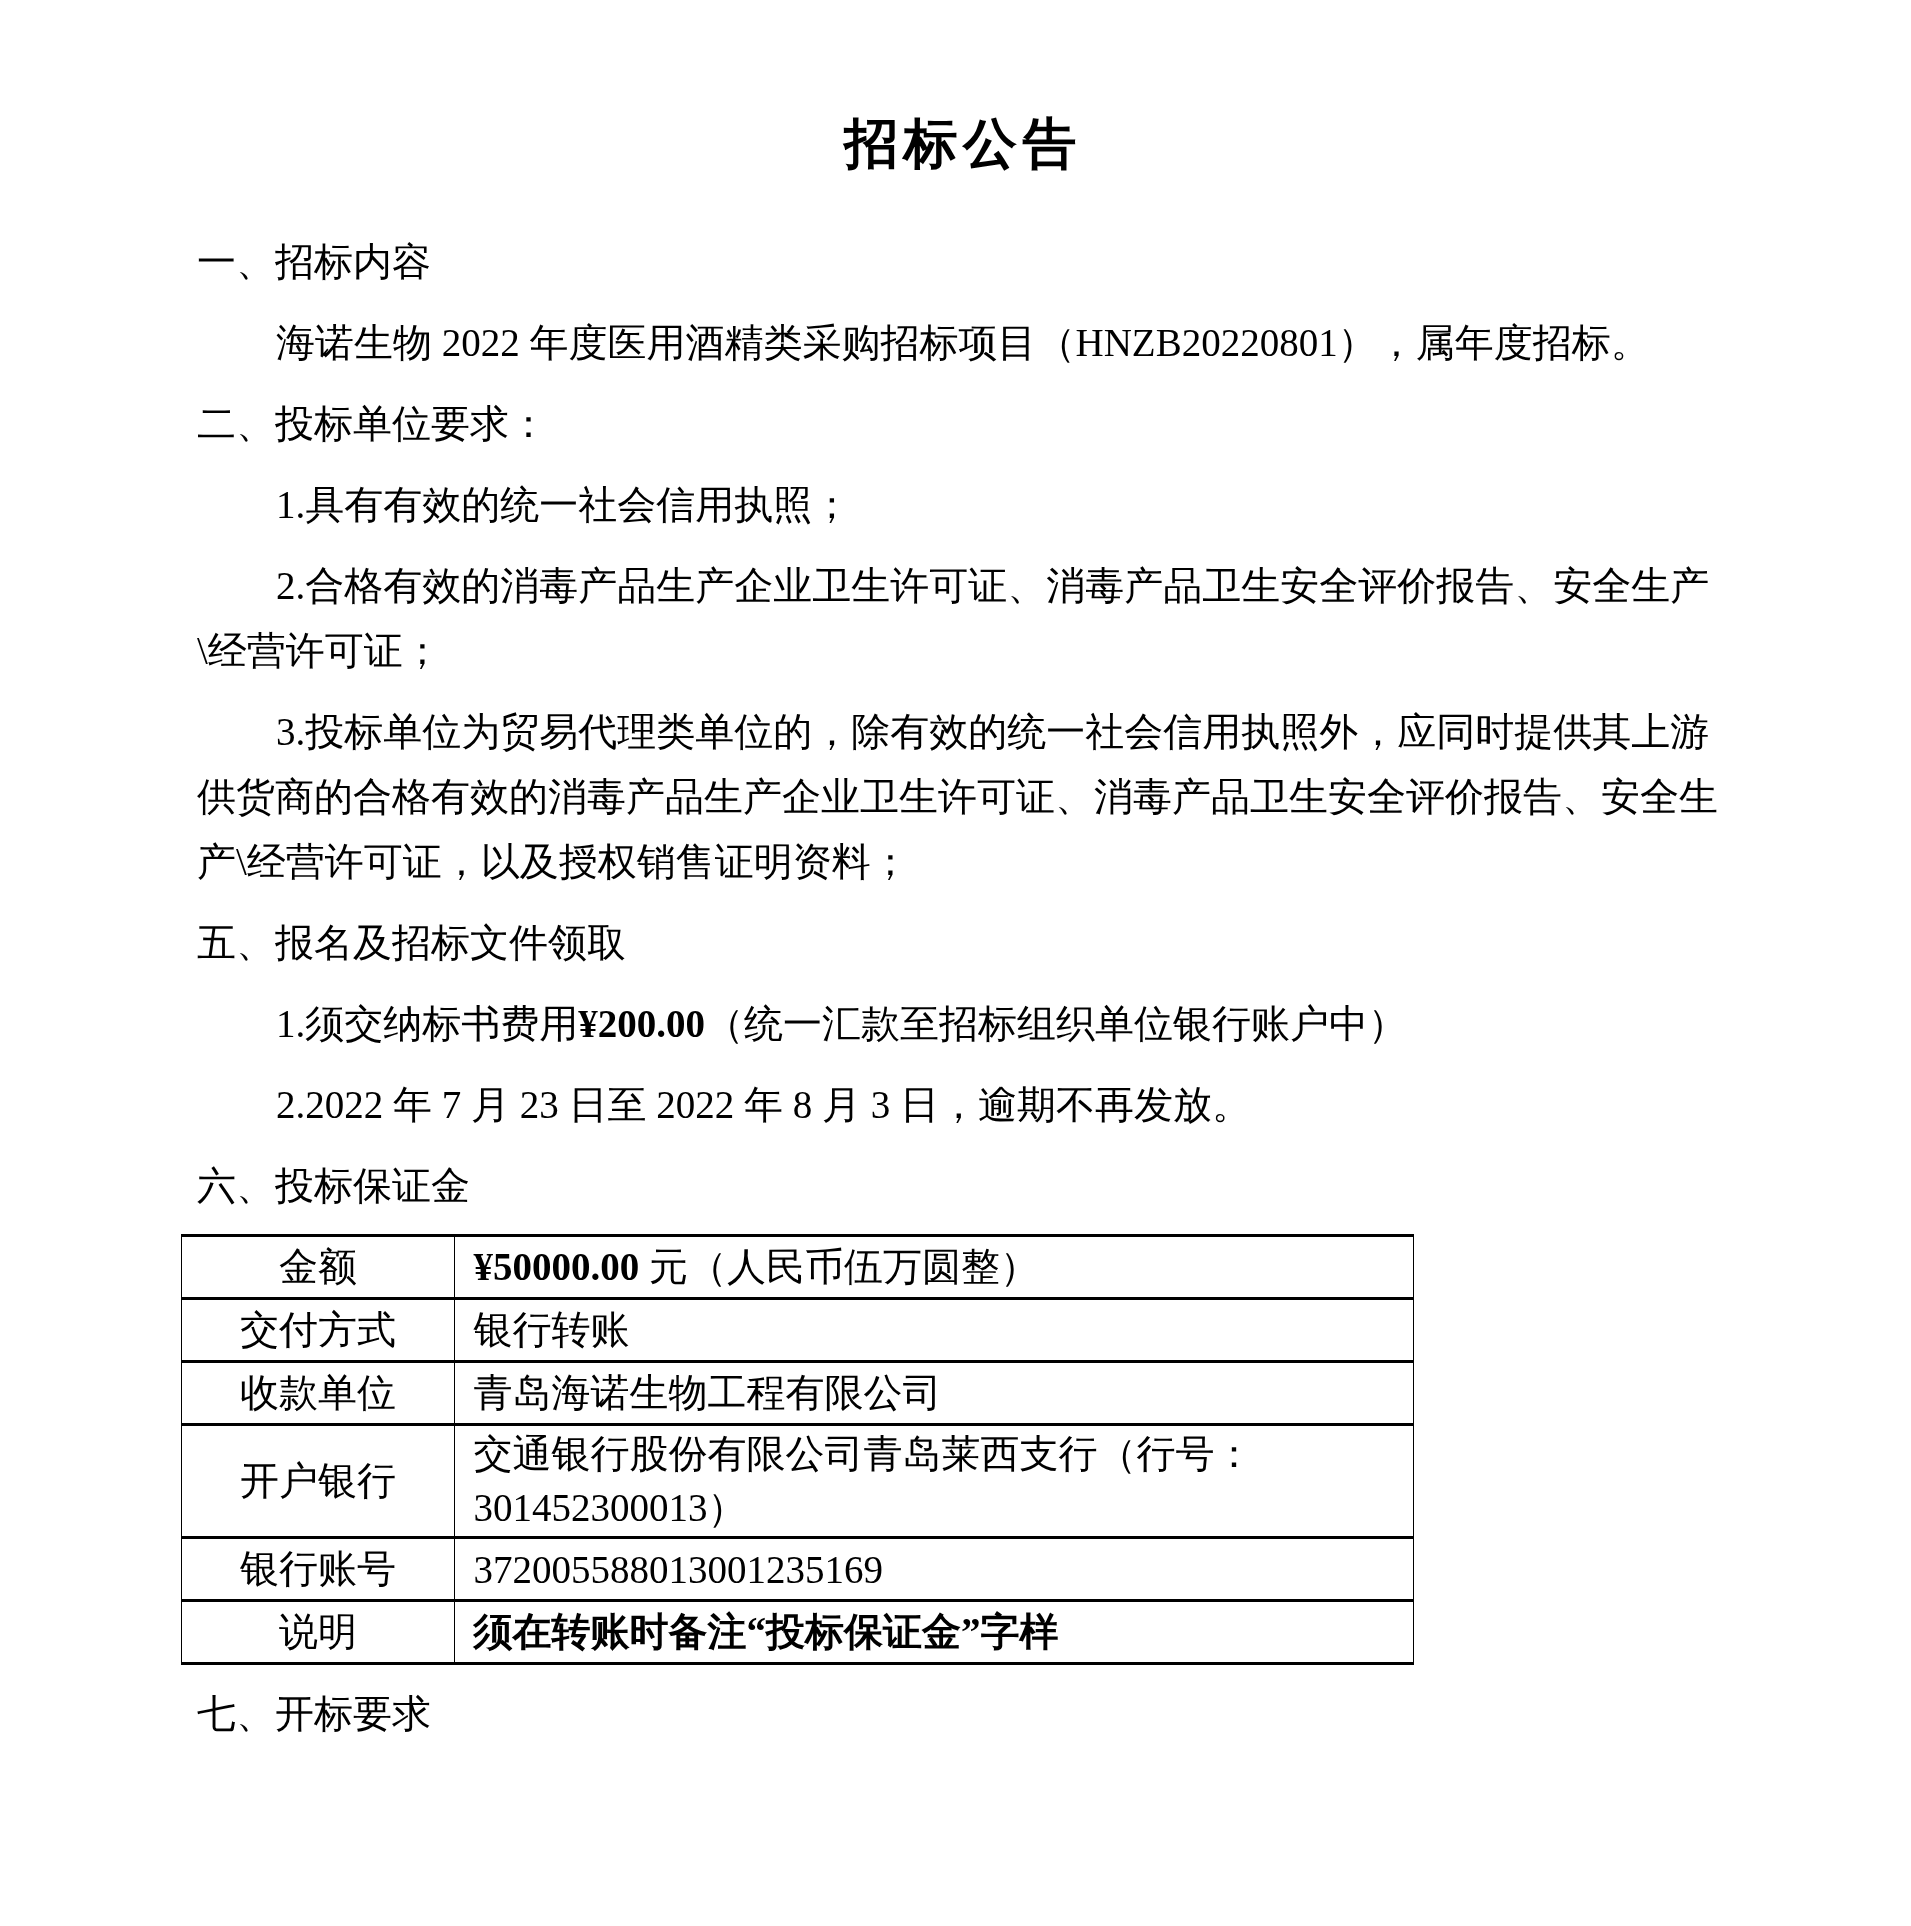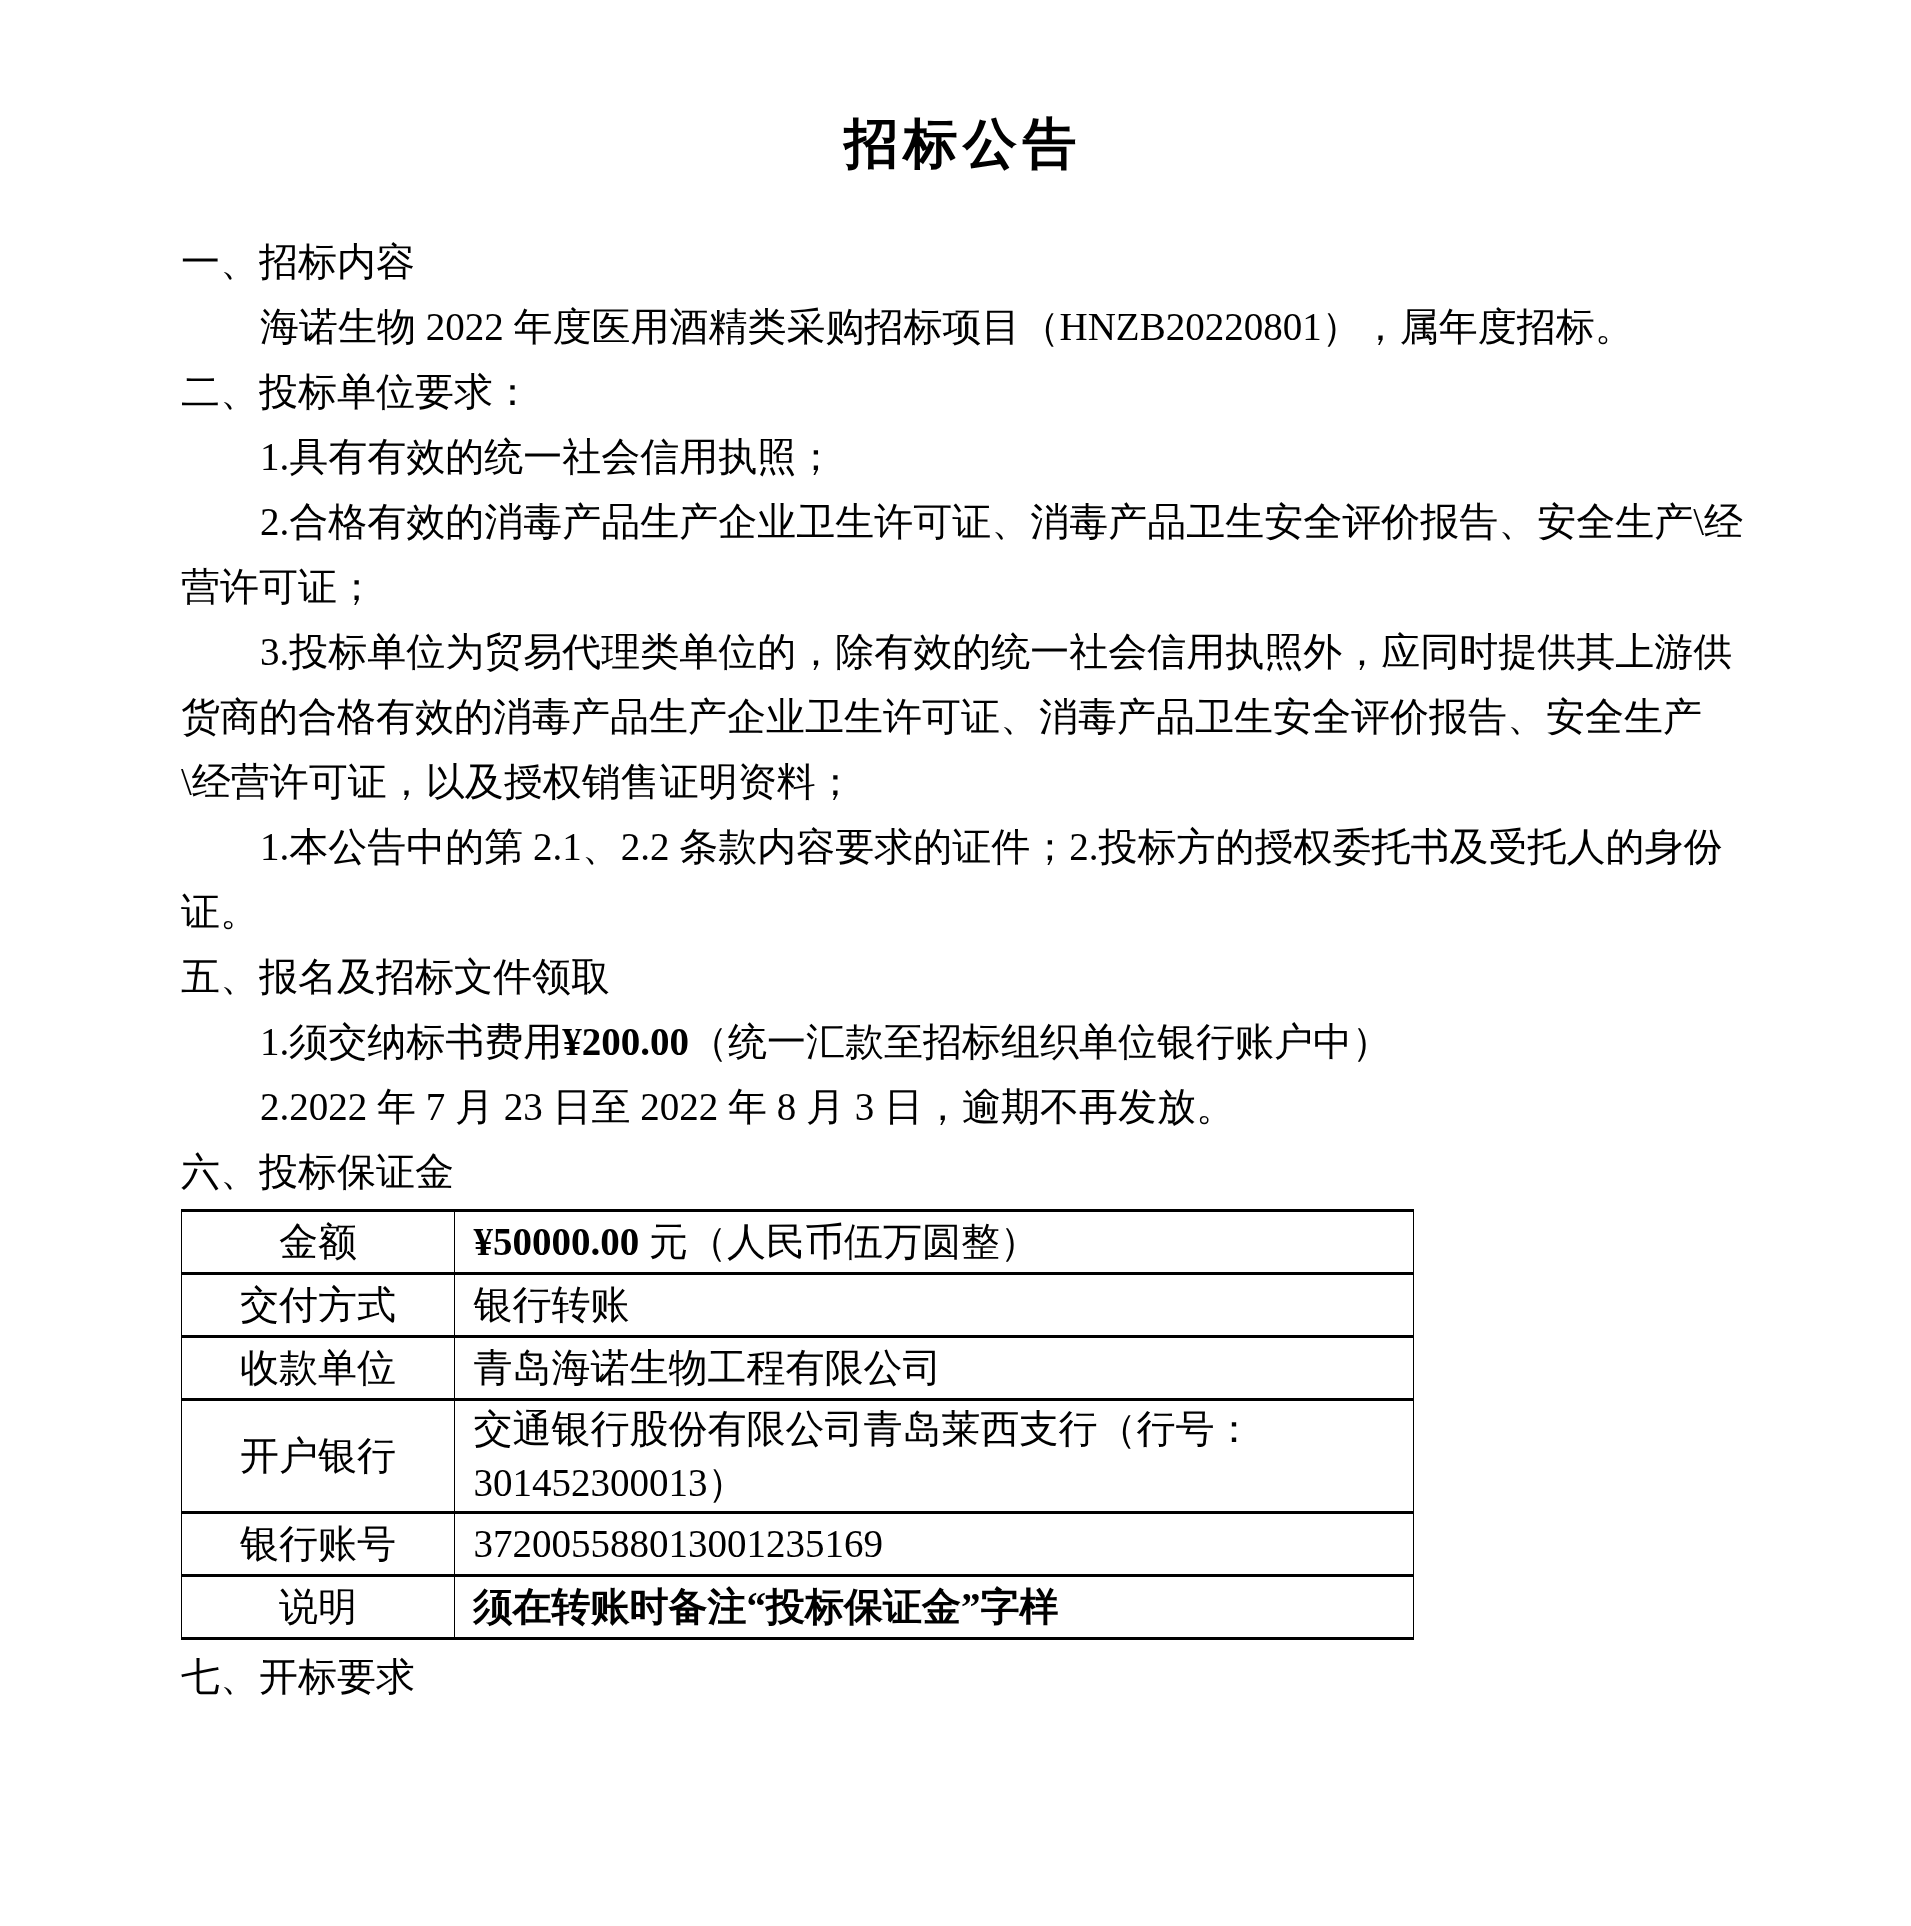--- a/index.html
+++ b/index.html
@@ -6,21 +6,21 @@
   .page{
     width:1911px;height:2703px;background:#ffffff;color:#000;
     font-family:"Liberation Serif","DejaVu Serif",serif;
     font-size:39px;position:relative;overflow:hidden;box-sizing:border-box;
     padding:96px 166px 0 181px;
   }
   .title{
     font-size:54px;font-weight:bold;text-align:center;
     margin:0 0 37px 0;letter-spacing:5.4px;line-height:96px;
   }
-  p{margin:0;line-height:65px;}
+  p{margin:16px;line-height:65px;}
   .ind{text-indent:79px;}
   .b{font-weight:bold;}
   table.deposit{border-collapse:collapse;width:1233px;margin:4.6px 0 4.6px 0;}
   table.deposit td{
     border-left:1.5px solid #000;border-right:1.5px solid #000;
     border-top:3.5px solid #000;border-bottom:3.5px solid #000;
     height:58px;font-size:39px;vertical-align:middle;
   }
   td.lab{width:270px;text-align:center;}
   td.val{padding-left:18.5px;}
@@ -33,21 +33,20 @@
   <h1 class="title">招标公告</h1>
 
   <p>一、招标内容</p>
   <p class="ind">海诺生物 2022 年度医用酒精类采购招标项目（HNZB20220801），属年度招标。</p>
 
   <p>二、投标单位要求：</p>
   <p class="ind">1.具有有效的统一社会信用执照；</p>
   <p class="ind">2.合格有效的消毒产品生产企业卫生许可证、消毒产品卫生安全评价报告、安全生产\经营许可证；</p>
   <p class="ind">3.投标单位为贸易代理类单位的，除有效的统一社会信用执照外，应同时提供其上游供货商的合格有效的消毒产品生产企业卫生许可证、消毒产品卫生安全评价报告、安全生产\经营许可证，以及授权销售证明资料；</p>
 
-  <p class="ind">1.本公告中的第 2.1、2.2 条款内容要求的证件；2.投标方的授权委托书及受托人的身份证。</p>
 
   <p>五、报名及招标文件领取</p>
   <p class="ind"><span>1.须交纳标书费用</span><span class="b">¥200.00</span><span>（统一汇款至招标组织单位银行账户中）</span></p>
   <p class="ind">2.2022 年 7 月 23 日至 2022 年 8 月 3 日，逾期不再发放。</p>
 
   <p>六、投标保证金</p>
 
   <table class="deposit">
     <tbody>
       <tr>

